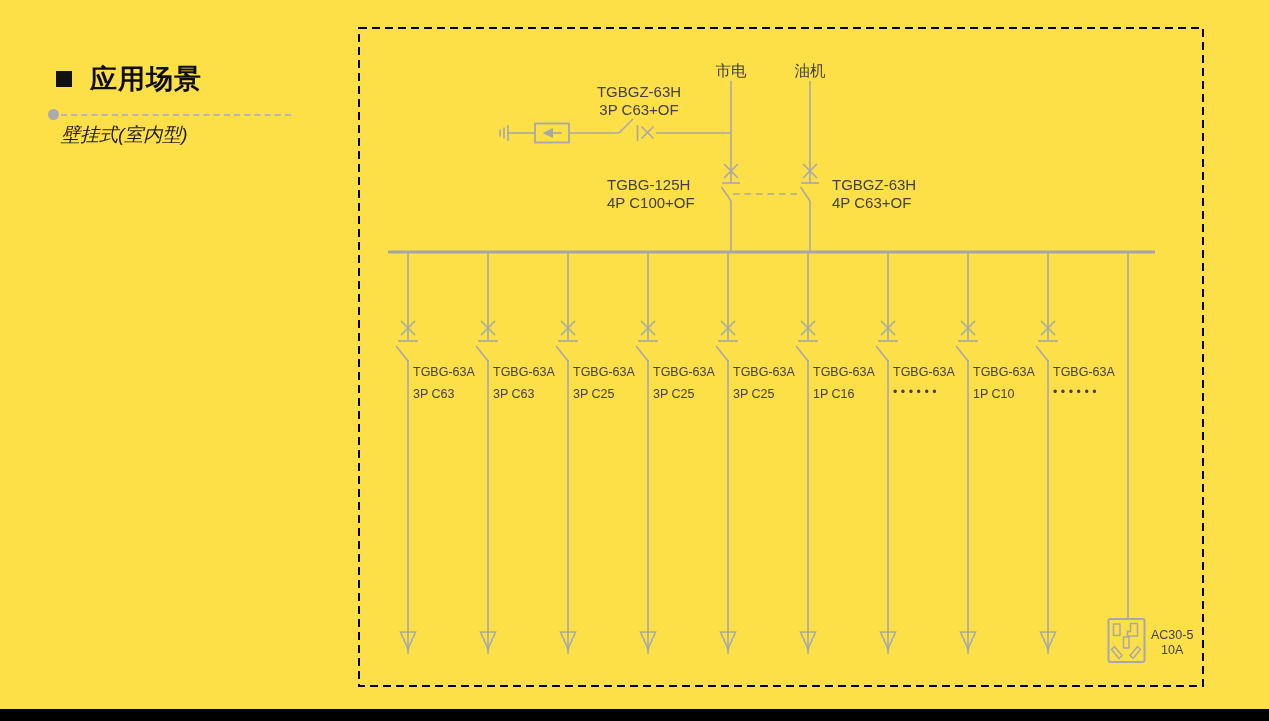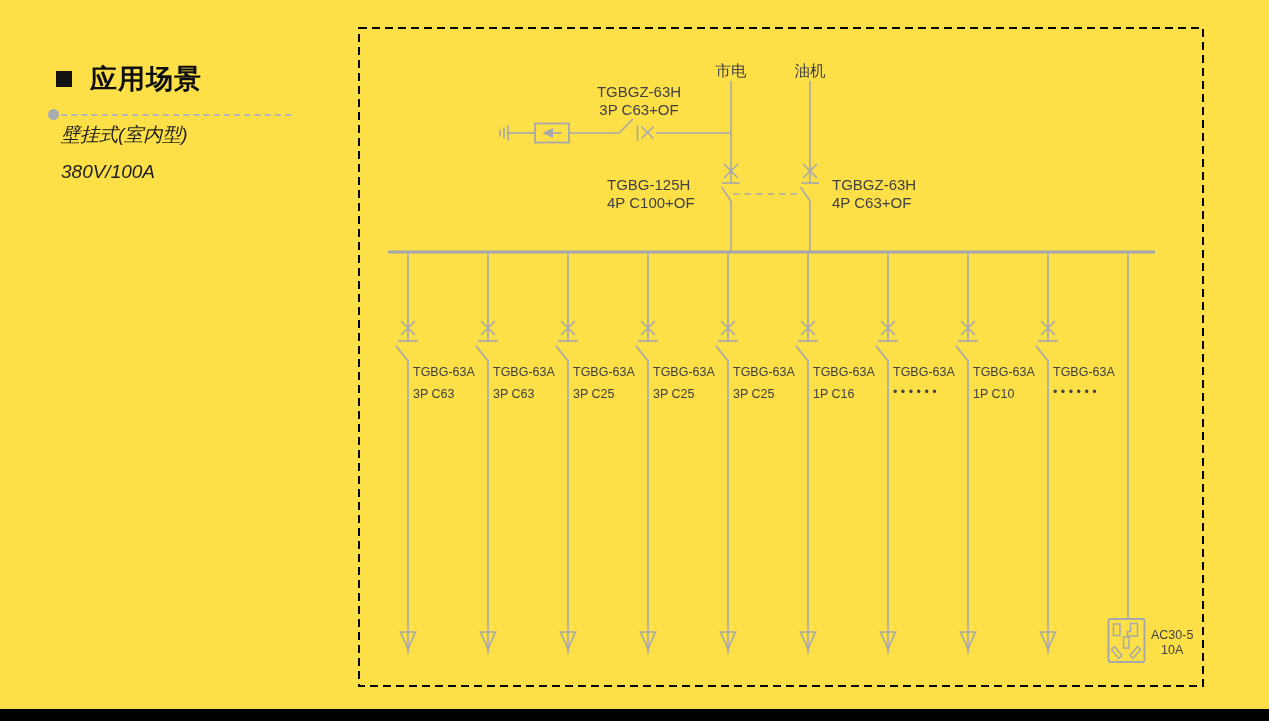--- a/index.html
+++ b/index.html
@@ -47,21 +47,20 @@
     <div class="heading-row">
       <span class="heading-sq"></span>
       <h1>应用场景</h1>
     </div>
     <div class="dash-sep">
       <span class="dot"></span>
       <span class="dline"></span>
     </div>
     <ul class="spec-list">
       <li>壁挂式(室内型)</li>
-      <li>380V/100A</li>
     </ul>
   </section>
 
   <svg class="diagram" width="1269" height="721" viewBox="0 0 1269 721">
     <defs>
       <g id="feederSym">
         <line class="gline" x1="0" y1="252" x2="0" y2="340"></line>
         <line class="gline" x1="-7" y1="321" x2="7" y2="335"></line>
         <line class="gline" x1="7" y1="321" x2="-7" y2="335"></line>
         <line class="gline" x1="-10" y1="341" x2="10" y2="341"></line>

